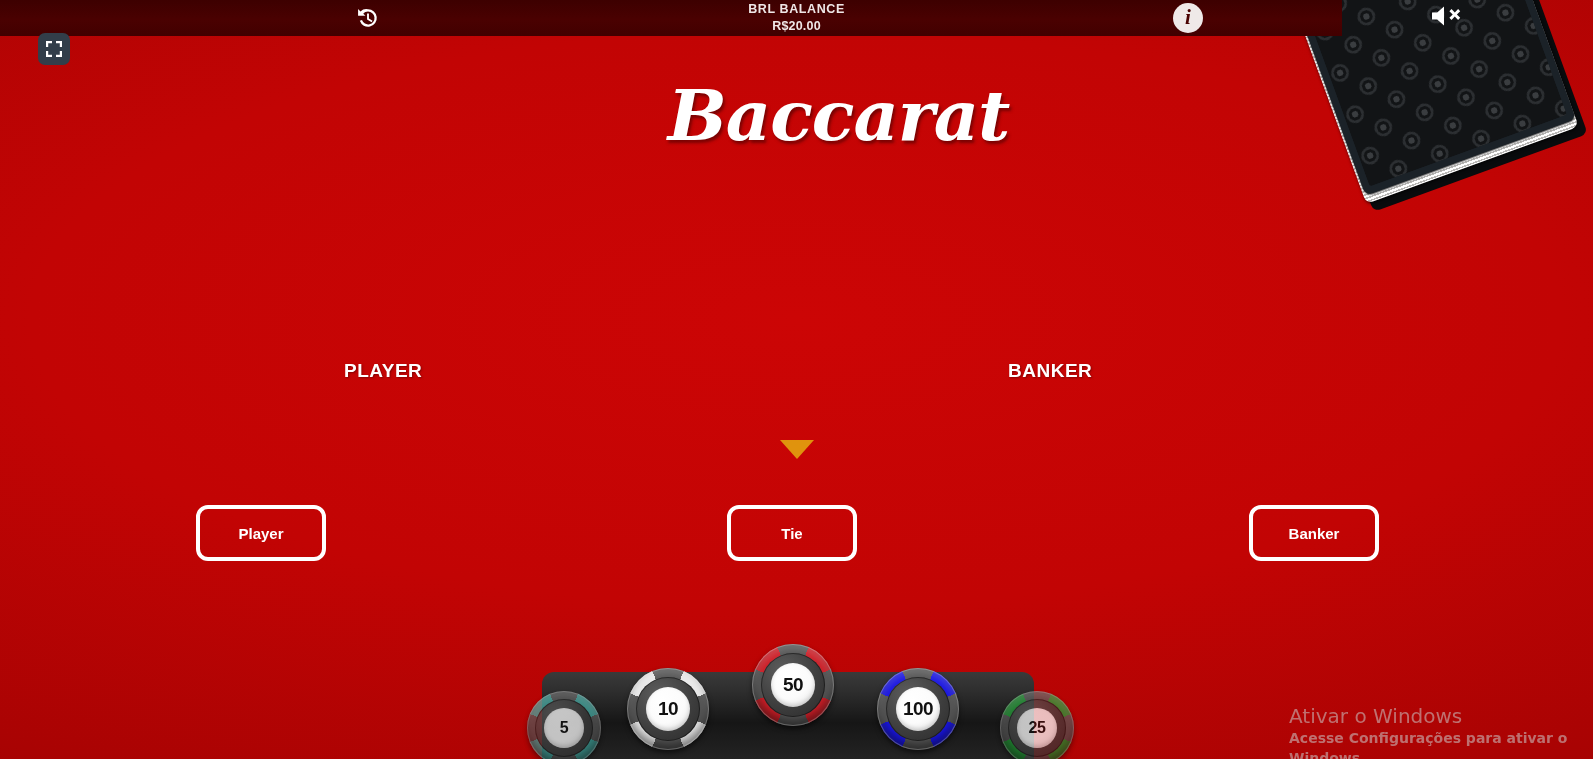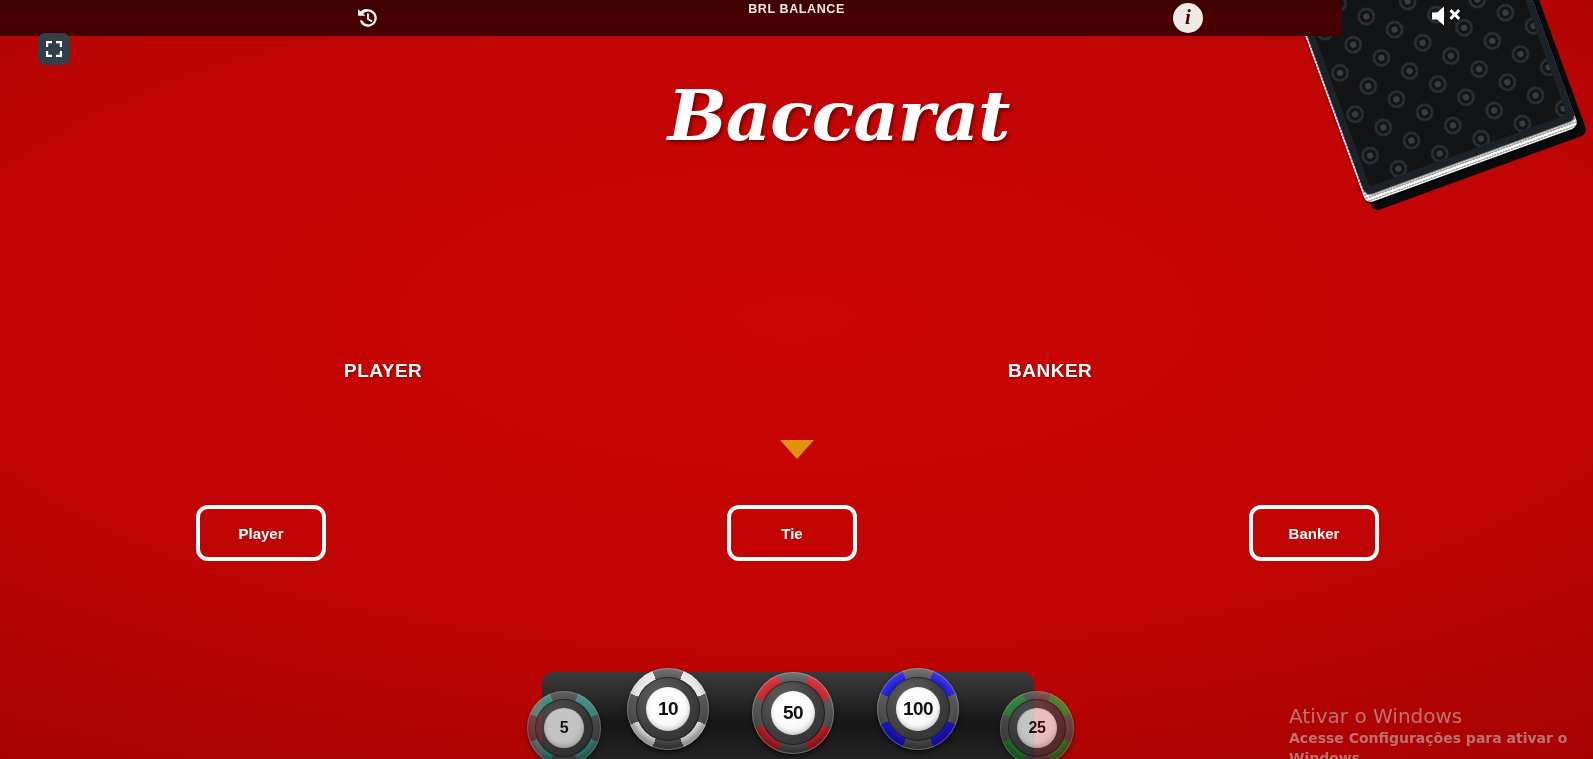--- a/index.html
+++ b/index.html
@@ -231,21 +231,21 @@
     border-radius: 50%;
     background: radial-gradient(circle at 36% 28%, #ffffff 0%, #fbfbfb 55%, #e2e2e2 100%);
     display: flex; align-items: center; justify-content: center;
     box-shadow: inset 0 -2px 4px rgba(0,0,0,0.18);
   }
   .chip-value {
     font-size: 19px; font-weight: bold; color: #111111;
     letter-spacing: -0.5px;
   }
   #chip-10  { left: 627px; top: 668px; }
-  #chip-50  { left: 752px; top: 672px; text-align: right; }
+  #chip-50  { left: 752px; top: 644px; text-align: right; }
   #chip-100 { left: 877px; top: 668px; }
 
   .chip-partial {
     position: absolute;
     width: 74px; height: 74px;
     border-radius: 50%;
     opacity: 0.75;
     z-index: 19;
     cursor: pointer;
   }
@@ -283,20 +283,21 @@
 
     <div id="history-btn">
       <svg width="28" height="28" viewBox="0 0 24 24">
         <path fill="#ffffff" d="M12 4.5a7.5 7.5 0 1 1-7.05 9.95l1.9-.67A5.5 5.5 0 1 0 12 6.5c-1.6 0-3.05.68-4.06 1.77l1.9 1.9H3.5V4.3l2.04 2.03A7.47 7.47 0 0 1 12 4.5z"></path>
         <path fill="#ffffff" d="M11.2 8.2h1.6v4.2l3.1 1.85-.8 1.35-3.9-2.3z"></path>
       </svg>
     </div>
 
     <div id="balance-block">
       <div id="balance-label">BRL BALANCE</div>
+      <div id="balance-value">R$20.00</div>
     </div>
 
     <div id="info-btn">
       <div class="info-circle">i</div>
     </div>
 
   </div>
 
   <div id="fullscreen-btn">
     <svg width="18" height="18" viewBox="0 0 18 18">

